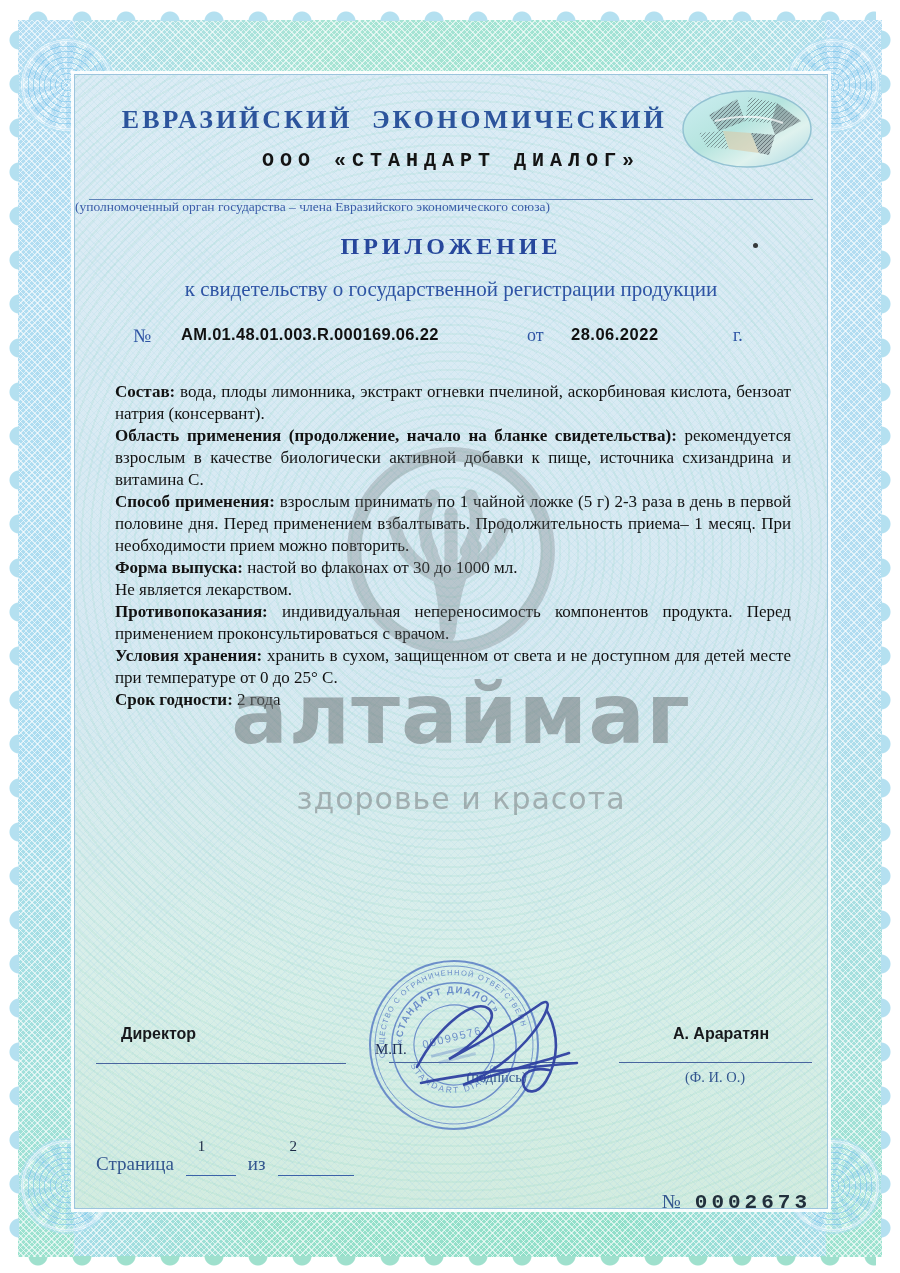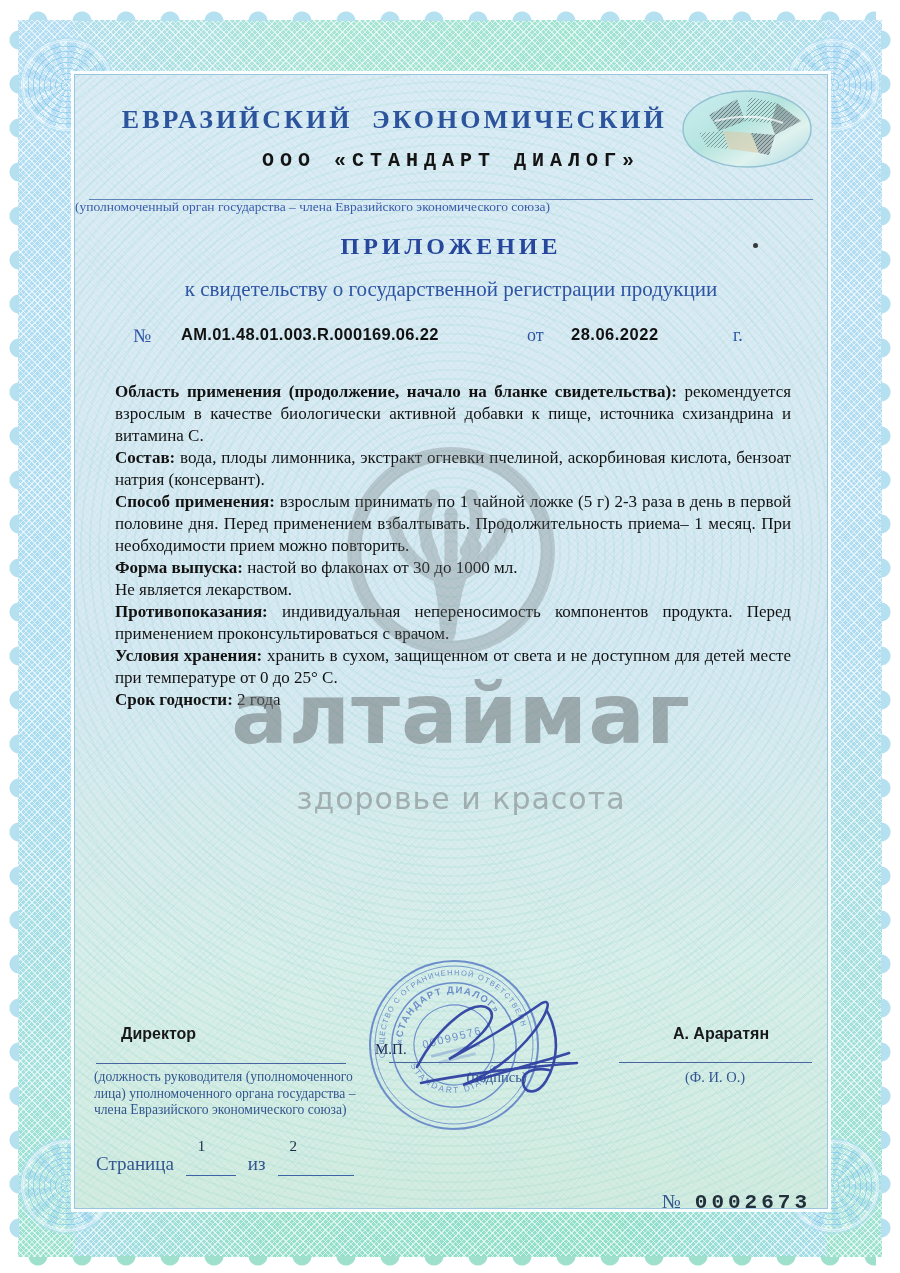--- a/index.html
+++ b/index.html
@@ -170,22 +170,22 @@
 
     <div class="reg-row">
       <span class="reg-no-label">№</span>
       <span class="reg-no">AM.01.48.01.003.R.000169.06.22</span>
       <span class="reg-from">от</span>
       <span class="reg-date">28.06.2022</span>
       <span class="reg-year">г.</span>
     </div>
 
     <div class="body-text" id="body-paragraphs">
+        <p><b>Состав:</b> <span>вода, плоды лимонника, экстракт огневки пчелиной, аскорбиновая кислота, бензоат натрия (консервант).</span></p>
         <p><b>Область применения (продолжение, начало на бланке свидетельства):</b> <span>рекомендуется взрослым в качестве биологически активной добавки к пище, источника схизандрина и витамина С.</span></p>
-        <p><b>Состав:</b> <span>вода, плоды лимонника, экстракт огневки пчелиной, аскорбиновая кислота, бензоат натрия (консервант).</span></p>
         <p><b>Способ применения:</b> <span>взрослым принимать по 1 чайной ложке (5 г) 2-3 раза в день в первой половине дня. Перед применением взбалтывать. Продолжительность приема– 1 месяц. При необходимости прием можно повторить.</span></p>
         <p><b>Форма выпуска:</b> <span>настой во флаконах от 30 до 1000 мл.</span></p>
         <p><span>Не является лекарством.</span></p>
         <p><b>Противопоказания:</b> <span>индивидуальная  непереносимость компонентов  продукта. Перед применением проконсультироваться с врачом.</span></p>
         <p><b>Условия хранения:</b> <span>хранить в сухом, защищенном от света и не доступном для детей месте при температуре от 0 до 25° С.</span></p>
         <p><b>Срок годности:</b> <span>2 года</span></p>
       </div>
 
     <div class="tree-watermark">
       <svg viewBox="0 0 200 200" width="220" height="220">
@@ -205,21 +205,20 @@
     <div class="brand-tagline">здоровье и красота</div>
 
     <div class="sig-director">Директор</div>
     <div class="sig-name">А. Араратян</div>
     <div class="sig-line line-left"></div>
     <div class="sig-line line-mid"></div>
     <div class="sig-line line-right"></div>
     <div class="mp-label">М.П.</div>
     <div class="sign-note">(подпись)</div>
     <div class="fio-note">(Ф. И. О.)</div>
-    <div class="sig-legend">(должность руководителя (уполномоченного лица) уполномоченного органа государства – члена Евразийского экономического союза)</div>
 
     <div class="stamp">
       <svg width="250" height="230" viewBox="0 0 250 230">
         <defs>
           <path id="arcTopOuter" d="M 55 112 A 70 70 0 1 1 195 112"></path>
           <path id="arcTopInner" d="M 73 112 A 52 52 0 1 1 177 112"></path>
           <path id="arcBottom" d="M 77 112 A 48 48 0 0 0 173 112"></path>
         </defs>
         <g transform="rotate(-14 125 112)" opacity="0.85">
           <g stroke="#5b7ec5" fill="none">

